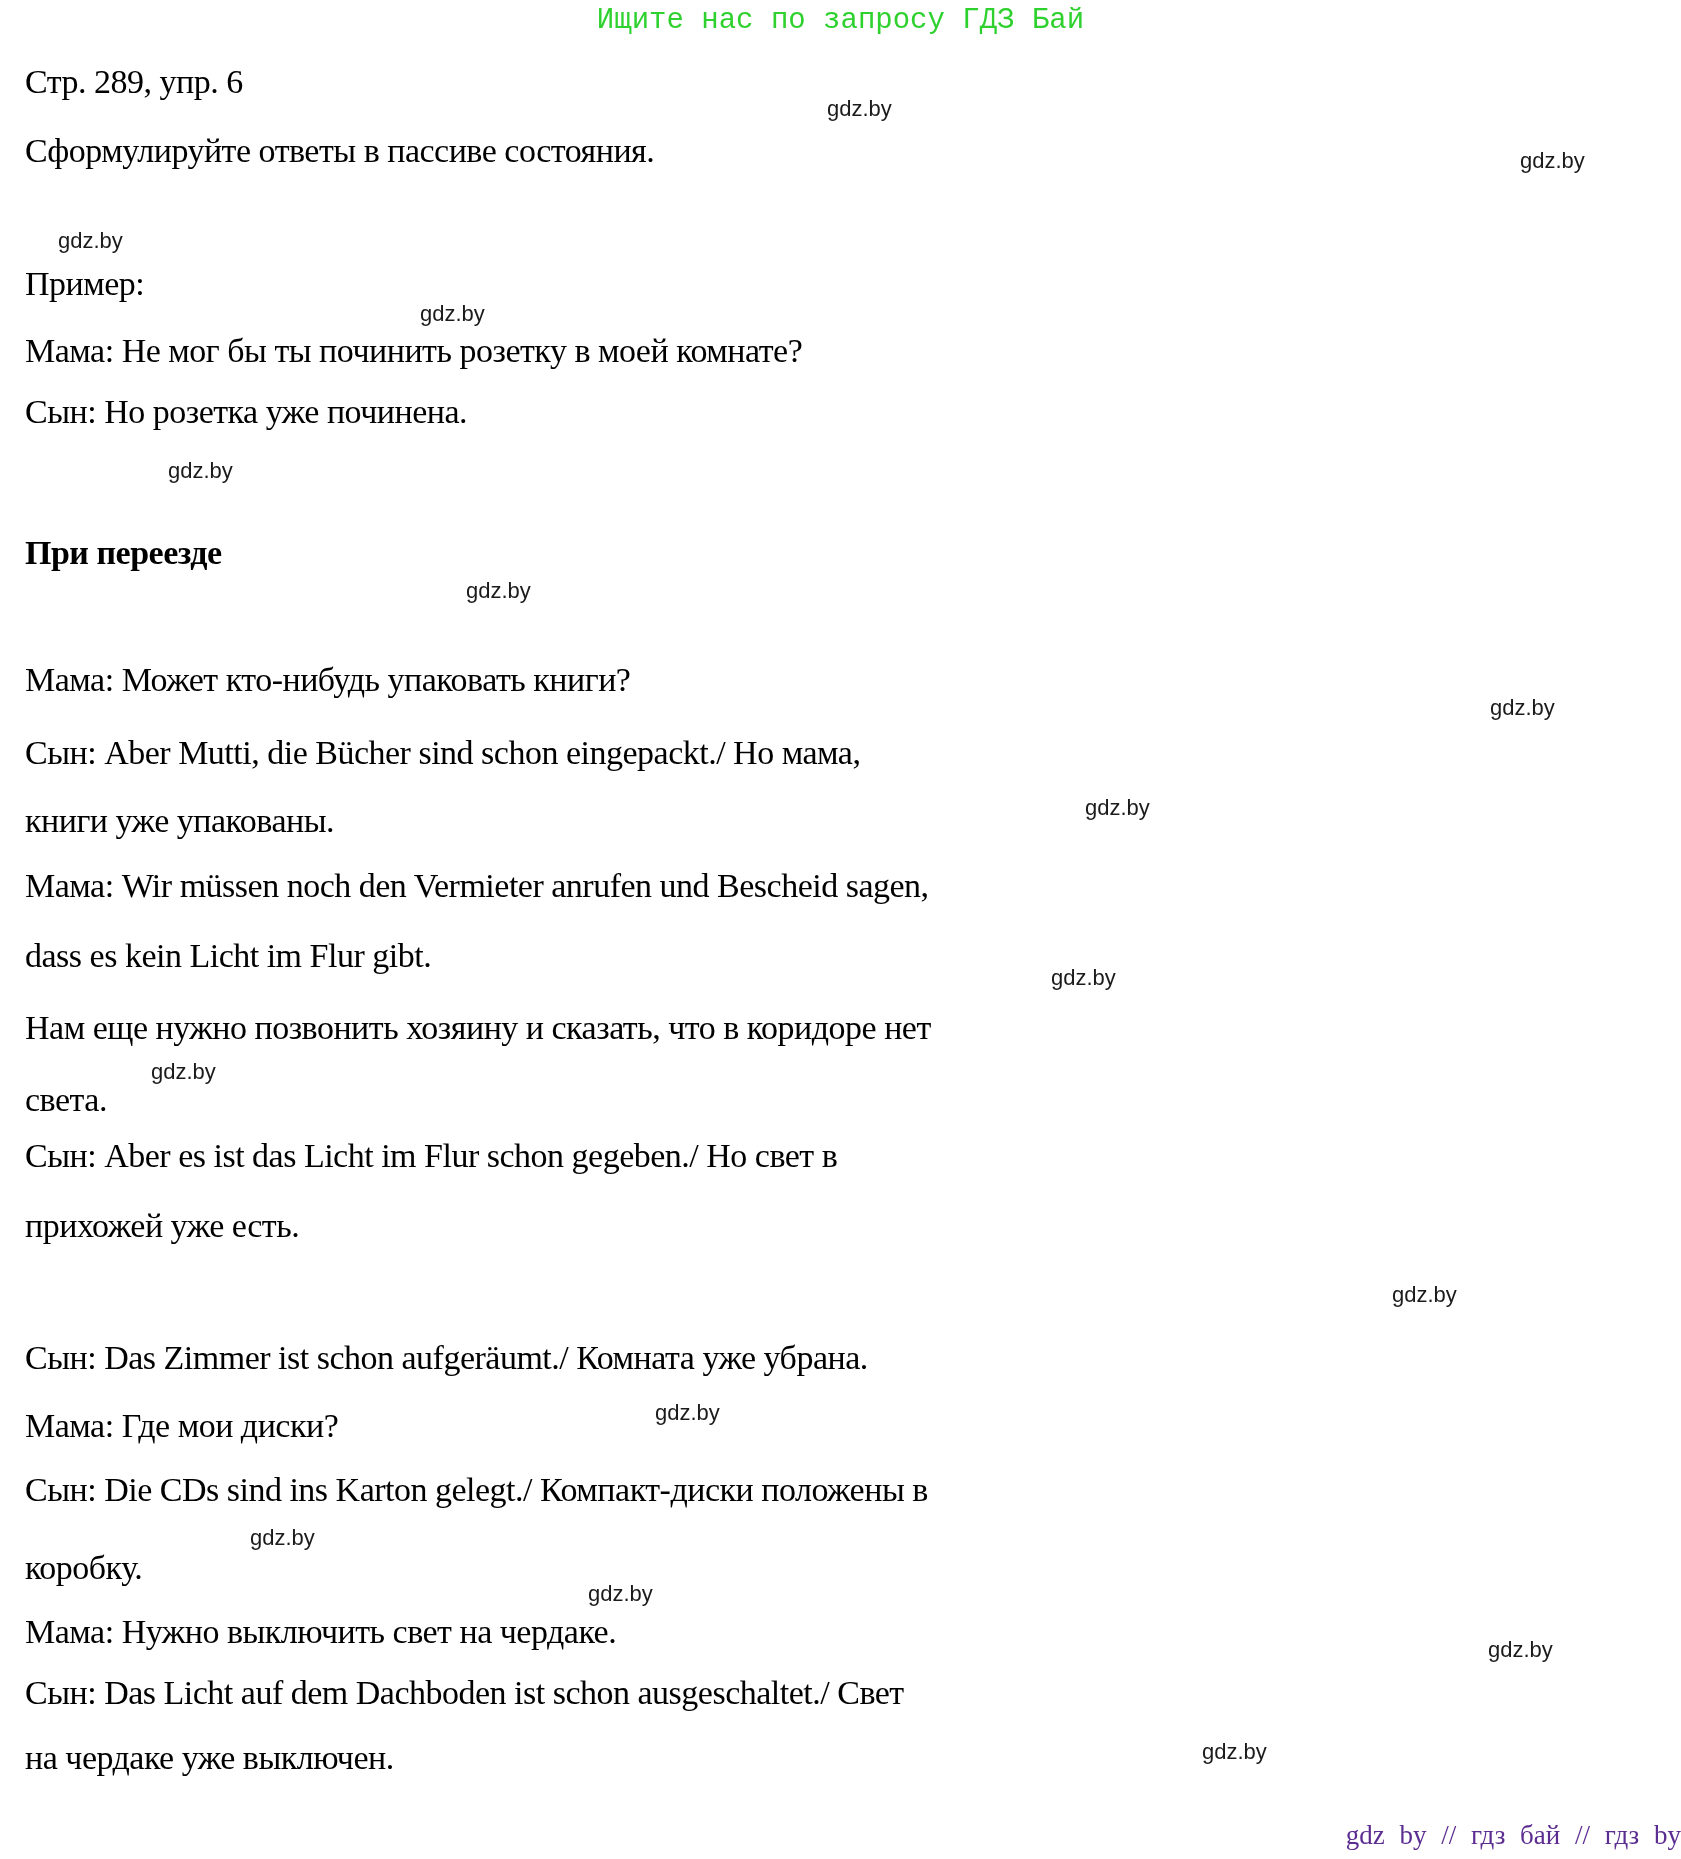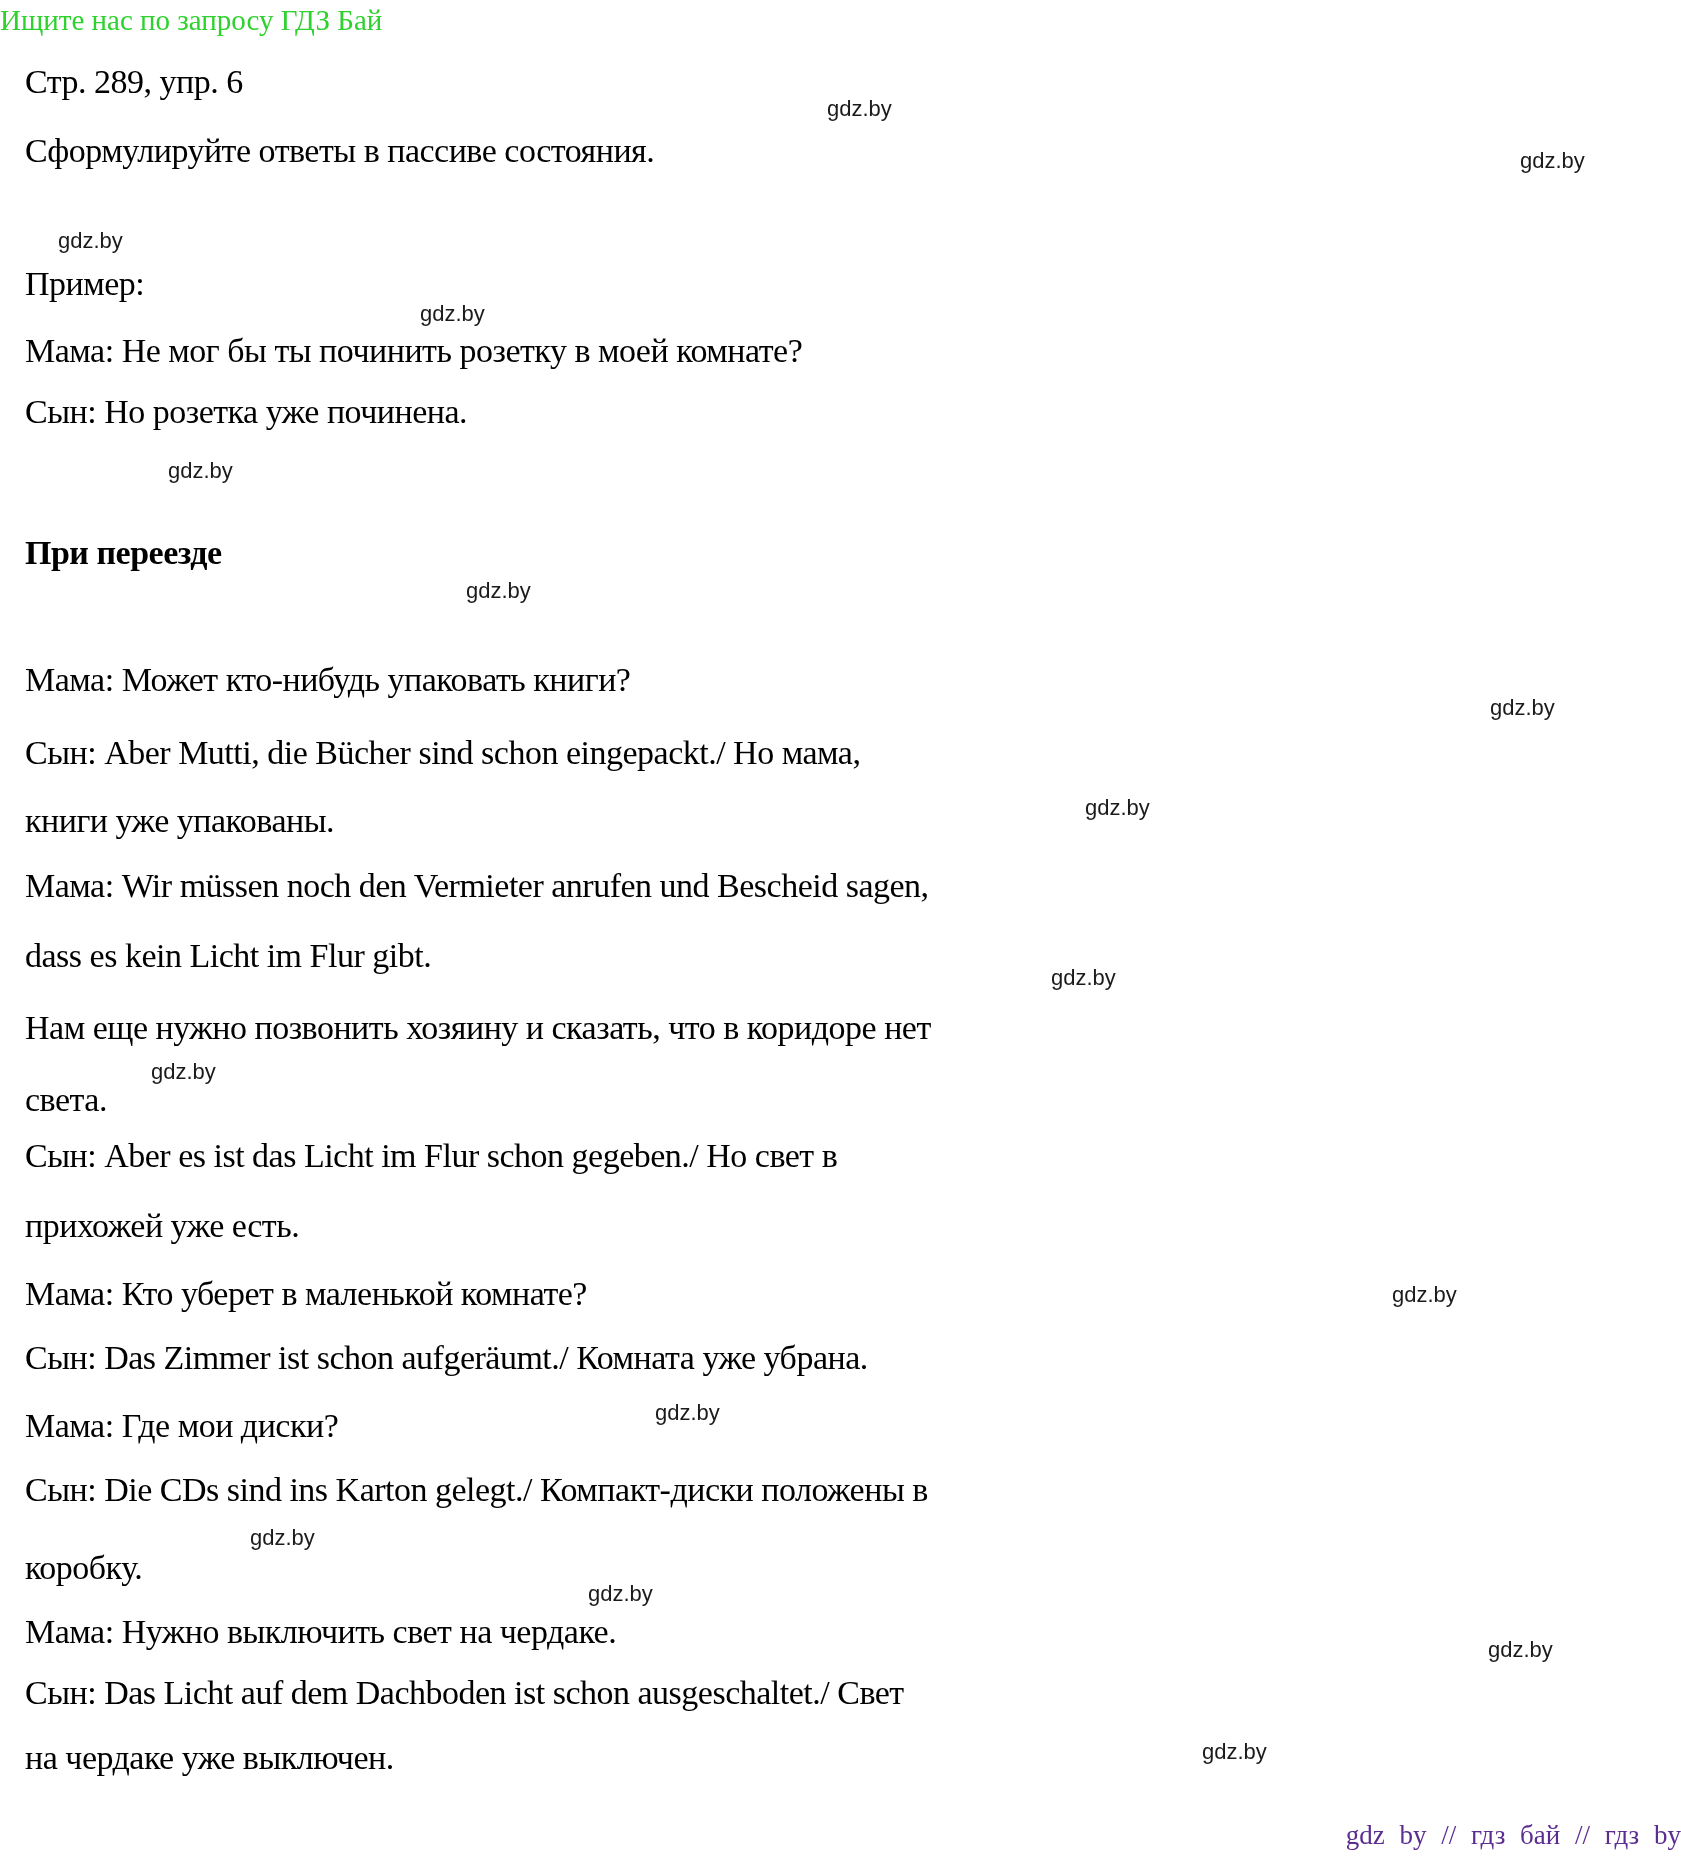--- a/index.html
+++ b/index.html
@@ -13,22 +13,22 @@
     height: 1859px;
     background: #ffffff;
     overflow: hidden;
     font-family: "Liberation Serif", "DejaVu Serif", serif;
   }
   .promo {
     position: absolute;
     top: 4px;
     left: 0;
     width: 100%;
-    text-align: left;
-    font-family: Liberation Serif, serif;
+    text-align: center;
+    font-family: Liberation Mono, monospace;
     font-size: 29px;
     font-weight: 500;
     color: #2ed12e;
     white-space: nowrap;
   }
   .line {
     position: absolute;
     left: 25px;
     font-size: 34px;
     line-height: 1.08;
@@ -77,21 +77,20 @@
 
   <div class="line" style="top:662px">Мама: Может кто-нибудь упаковать книги?</div>
   <div class="line" style="top:735px">Сын: Aber Mutti, die Bücher sind schon eingepackt./ Но мама,</div>
   <div class="line" style="top:803px">книги уже упакованы.</div>
   <div class="line" style="top:868px">Мама: Wir müssen noch den Vermieter anrufen und Bescheid sagen,</div>
   <div class="line" style="top:938px">dass es kein Licht im Flur gibt.</div>
   <div class="line" style="top:1010px">Нам еще нужно позвонить хозяину и сказать, что в коридоре нет</div>
   <div class="line" style="top:1082px">света.</div>
   <div class="line" style="top:1208px">прихожей уже есть.</div>
   <div class="line" style="top:1138px">Сын: Aber es ist das Licht im Flur schon gegeben./ Но свет в</div>
-  <div class="line" style="top:1276px">Мама: Кто уберет в маленькой комнате?</div>
   <div class="line" style="top:1340px">Сын: Das Zimmer ist schon aufgeräumt./ Комната уже убрана.</div>
   <div class="line" style="top:1408px">Мама: Где мои диски?</div>
   <div class="line" style="top:1472px">Сын: Die CDs sind ins Karton gelegt./ Компакт-диски положены в</div>
   <div class="line" style="top:1550px">коробку.</div>
   <div class="line" style="top:1614px">Мама: Нужно выключить свет на чердаке.</div>
   <div class="line" style="top:1675px">Сын: Das Licht auf dem Dachboden ist schon ausgeschaltet./ Свет</div>
   <div class="line" style="top:1740px">на чердаке уже выключен.</div>
 
   <span class="wm" style="left:827px;top:96px">gdz.by</span>
   <span class="wm" style="left:1520px;top:148px">gdz.by</span>

